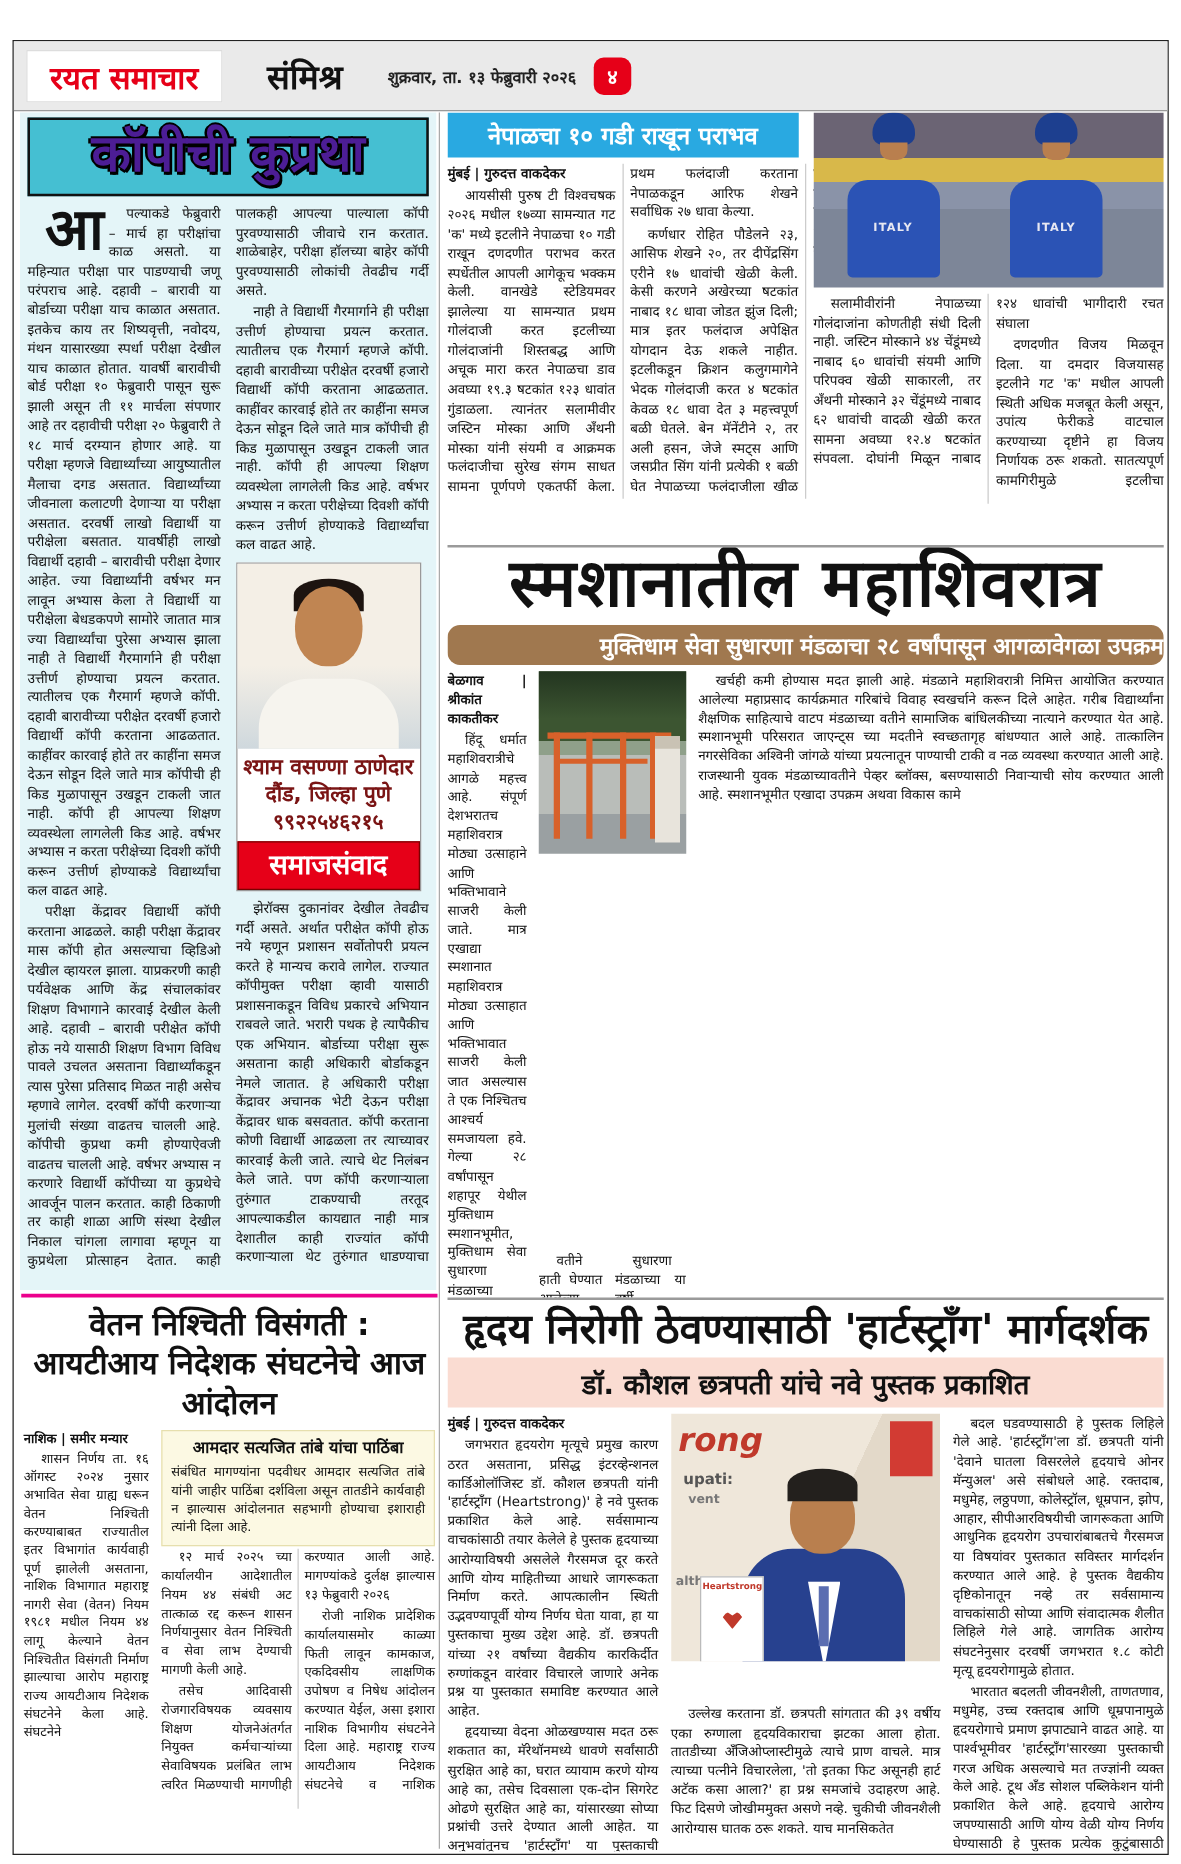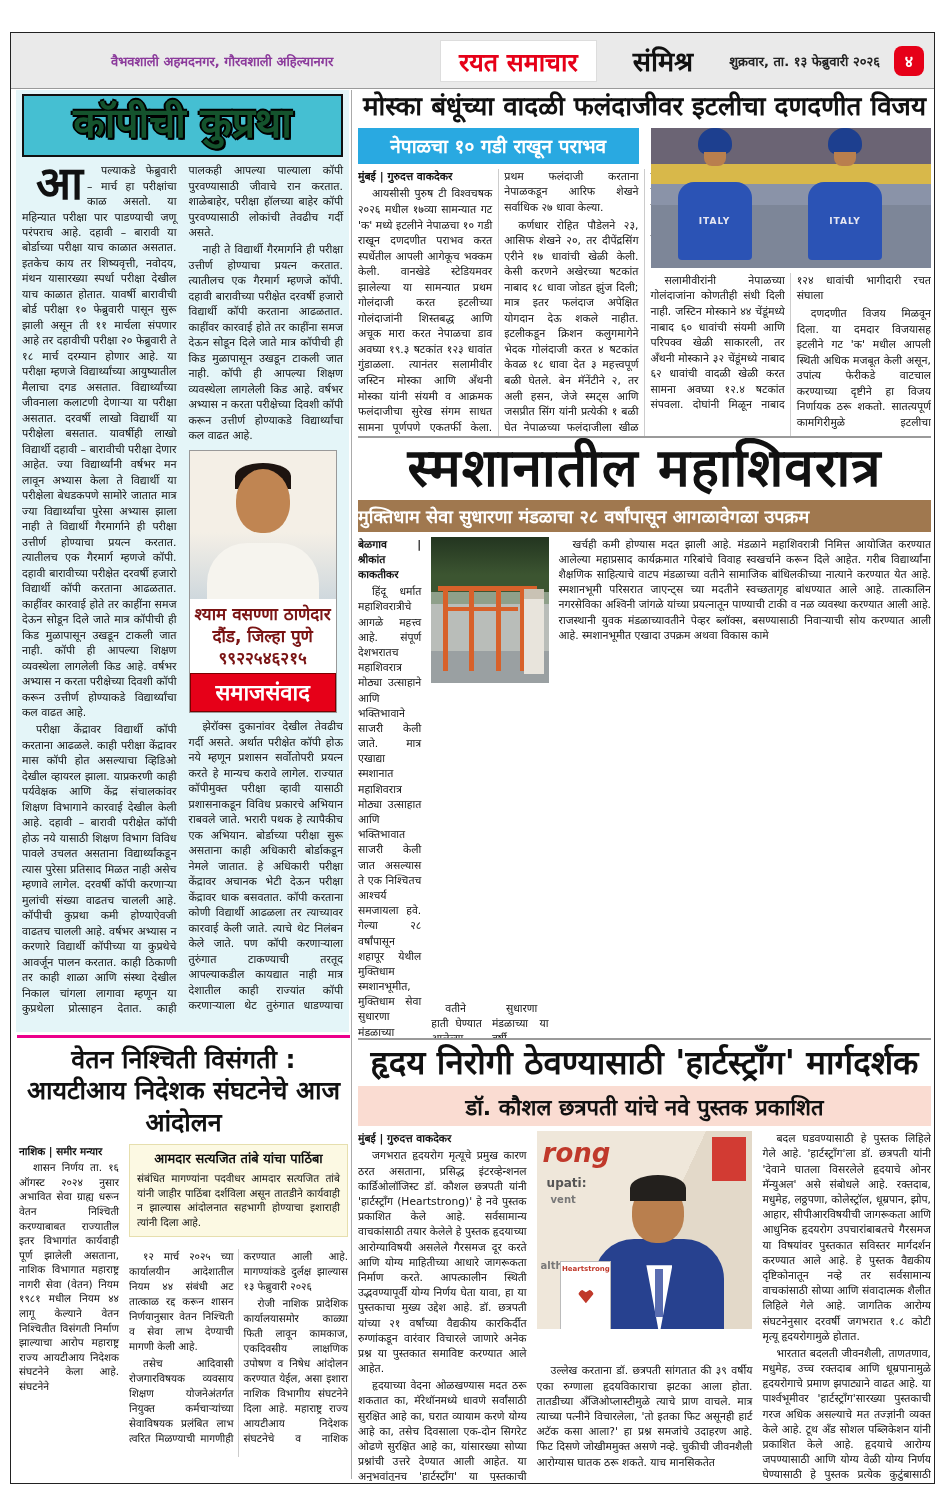--- a/index.html
+++ b/index.html
@@ -16,21 +16,21 @@
   .hdr-chip { width:30px; height:30px; border-radius:8px; background:#e60018; color:#fff; font-weight:bold; font-size:16px; display:flex; align-items:center; justify-content:center; }
 
   .v-divider { position:absolute; left:340px; top:57px; bottom:4px; width:1px; background:#aaa; }
   section { position:absolute; overflow:hidden; }
   p { text-align:justify; text-indent:14px; margin:0 0 2px 0; }
   .byline { font-weight:bold; text-indent:0; }
   .colrule { column-rule:1px solid #ccc; }
 
   
   .editorial { left:5px; top:57px; width:333px; height:942px; background:#e4f5f8; padding:4px 6px; }
-  .edit-head { background:#45bfd2; border:2px solid #111; padding:6px 4px 10px; text-align:center; color:#14532d; font-weight:bold; font-size:41px; line-height:1.05; text-shadow:-2px 0 #000,2px 0 #000,0 -2px #000,0 2px #000,2px 2px #000; }
+  .edit-head { background:#45bfd2; border:2px solid #111; padding:6px 4px 10px; text-align:center; color:#4c1d95; font-weight:bold; font-size:41px; line-height:1.05; text-shadow:-2px 0 #000,2px 0 #000,0 -2px #000,0 2px #000,2px 2px #000; }
   .edit-body { margin-top:6px; font-size:10.9px; line-height:1.42; column-count:2; column-gap:12px; height:862px; }
   .dropcap { float:left; font-size:46px; line-height:0.9; font-weight:bold; padding-right:4px; }
   .author-card { break-inside:avoid; width:96%; border:1px solid #999; background:#fff; margin:6px 0; }
   .author-photo { height:148px; background:linear-gradient(#f4efe6 55%,#cfd8dd); position:relative; }
   .author-photo .head { position:absolute; left:50%; top:18px; transform:translateX(-50%); width:54px; height:64px; border-radius:50% 50% 46% 46%; background:#c08552; }
   .author-photo .hair { position:absolute; left:50%; top:12px; transform:translateX(-50%); width:56px; height:26px; border-radius:50% 50% 0 0; background:#1d1410; }
   .author-photo .shirt { position:absolute; left:50%; bottom:0; transform:translateX(-50%); width:112px; height:56px; border-radius:40px 40px 0 0; background:#f6f4ee; }
   .author-cap { text-align:center; font-weight:bold; color:#7a1414; font-size:17px; line-height:1.3; padding:4px 2px; }
   .author-tag { background:#e60018; color:#fff; font-weight:bold; font-size:22px; text-align:center; padding:3px 0; border:1px solid #7a0000; }
 
@@ -45,38 +45,38 @@
   .player .face { width:22px; height:14px; background:#b97f4e; margin:-2px auto 0; border-radius:0 0 8px 8px; }
   .player .torso { width:74px; height:78px; background:#2b53b5; border-radius:16px 16px 4px 4px; margin:16px auto; position:relative; }
   .jersey { position:absolute; left:50%; top:34px; transform:translateX(-50%); color:#e8e8f2; font-size:9px; font-weight:bold; letter-spacing:1px; }
   .two-col { column-count:2; column-gap:12px; font-size:10.8px; line-height:1.44; }
   .cric-left .two-col { height:268px; }
   .cric-right .two-col { height:168px; }
 
   
   .shivratri { left:347px; top:403px; width:573px; height:602px; border-top:2px solid #9a9a9a; padding-top:2px; }
   .shiv-head { font-weight:bold; font-size:53px; text-align:center; line-height:1.05; letter-spacing:1px; }
-  .brown-strip { background:#a0784f; color:#fff; font-weight:bold; font-size:18px; text-align:left; padding:4px 0; margin:4px 0 5px; }
+  .brown-strip { background:#a0784f; color:#fff; font-weight:bold; font-size:18px; text-align:right; padding:4px 0; margin:4px 0 5px;border-radius:10px; }
   .shiv-grid { display:grid; grid-template-columns:repeat(3,1fr); gap:0 10px; font-size:10.7px; line-height:1.42; }
   .shiv-c1 { grid-column:1; grid-row:1/3; }
   .shiv-photo { grid-column:2/4; grid-row:1; height:146px; position:relative; overflow:hidden; background:linear-gradient(#3c5531 0 38%, #8fa08a 38% 46%, #b9bdb9 46% 78%, #9aa0a2 78% 100%); margin-bottom:4px; }
   .shiv-photo .beam-h { position:absolute; left:6%; right:10%; top:34%; height:5px; background:#d8612a; }
   .shiv-photo .beam-h2 { position:absolute; left:14%; right:26%; top:48%; height:4px; background:#d8612a; }
   .shiv-photo .post { position:absolute; top:34%; bottom:8%; width:5px; background:#d8612a; }
   .shiv-photo .shrine { position:absolute; right:4%; bottom:6%; width:17%; height:58%; background:#e8e4dc; border-top:10px solid #c9c2b4; }
   .shiv-photo .roof { position:absolute; left:0; right:0; top:0; height:26%; background:linear-gradient(#233520,#3c5531); }
   .shiv-c2 { grid-column:2; grid-row:2; }
   .shiv-c3 { grid-column:3; grid-row:2; }
   .shiv-c4 { grid-column:4; grid-row:1/3; }
 
   
   .vetan { left:6px; top:1002px; width:333px; height:446px; border-top:3px solid #ec008c; padding:4px 2px 0; }
   .vetan-head { font-weight:bold; font-size:25px; text-align:center; line-height:1.25; padding:2px 0 6px; }
   .vetan-grid { display:grid; grid-template-columns:100px 1fr; gap:0 10px; font-size:10.4px; line-height:1.4; }
-  .cream-box { background:#fcf9e3; border:1px solid #e6dfae; padding:5px 7px; margin-bottom:12px; }
+  .cream-box { background:#fcf9e3; border:1px solid #e6dfae; padding:5px 7px; margin-bottom:2px; }
   .cream-title { font-weight:bold; text-align:center; font-size:13px; margin-bottom:3px; }
   .vetan-right .two-col { column-gap:10px; font-size:10.4px; height:208px; }
 
   
   .heart { left:347px; top:1005px; width:573px; height:443px; border-top:2px solid #9a9a9a; padding-top:3px; }
   .heart-head { font-weight:bold; font-size:33px; text-align:center; line-height:1.1; padding:2px 0 5px; }
   .pink-strip { background:#fadcd2; color:#111; font-weight:bold; font-size:22px; text-align:center; padding:5px 0; margin-bottom:5px; }
   .heart-grid { display:grid; grid-template-columns:1fr 1.28fr 1fr; gap:0 10px; font-size:10.7px; line-height:1.42; }
   .heart-left { grid-column:1; grid-row:1/3; }
   .heart-photo { grid-column:2; grid-row:1; height:198px; position:relative; overflow:hidden; background:linear-gradient(115deg,#efe7da 0 55%, #e3d9c9 55% 100%); margin-bottom:4px; }
@@ -97,21 +97,20 @@
   .doc .book .bh { display:block; width:16px; height:14px; background:#c0392b; border-radius:50% 50% 0 0; margin:14px auto 0; clip-path:polygon(50% 100%,0 30%,20% 0,50% 22%,80% 0,100% 30%); }
   .heart-mid { grid-column:2; grid-row:2; }
   .heart-right { grid-column:3; grid-row:1/3; }
 </style>
 </head>
 <body>
 
 <div class="sheet">
 
   <div class="hdr">
-    <span class="hdr-tagline">वैभवशाली अहमदनगर, गौरवशाली अहिल्यानगर</span>
     <span class="hdr-masthead">रयत समाचार</span>
     <span class="hdr-edition">संमिश्र</span>
     <span class="hdr-date">शुक्रवार, ता. १३ फेब्रुवारी २०२६</span>
     <span class="hdr-chip">४</span>
   </div>
 
   <div class="v-divider"></div>
 
   <section class="editorial">
     <div class="edit-head">कॉपीची कुप्रथा</div>
@@ -131,21 +130,20 @@
           <span>९९२२५४६२१५</span>
         </div>
         <div class="author-tag">समाजसंवाद</div>
       </div>
       <p>झेरॉक्स दुकानांवर देखील तेवढीच गर्दी असते. अर्थात परीक्षेत कॉपी होऊ नये म्हणून प्रशासन सर्वोतोपरी प्रयत्न करते हे मान्यच करावे लागेल. राज्यात कॉपीमुक्त परीक्षा व्हावी यासाठी प्रशासनाकडून विविध प्रकारचे अभियान राबवले जाते. भरारी पथक हे त्यापैकीच एक अभियान. बोर्डाच्या परीक्षा सुरू असताना काही अधिकारी बोर्डाकडून नेमले जातात. हे अधिकारी परीक्षा केंद्रावर अचानक भेटी देऊन परीक्षा केंद्रावर धाक बसवतात. कॉपी करताना कोणी विद्यार्थी आढळला तर त्याच्यावर कारवाई केली जाते. त्याचे थेट निलंबन केले जाते. पण कॉपी करणाऱ्याला तुरुंगात टाकण्याची तरतूद आपल्याकडील कायद्यात नाही मात्र देशातील काही राज्यांत कॉपी करणाऱ्याला थेट तुरुंगात धाडण्याचा कायदा आहे. आपल्याकडे देखील असा कायदा करण्याची मागणी होत आहे.</p>
 
     </div>
   </section>
 
   <section class="cricket">
-    <div class="cric-head">मोस्का बंधूंच्या वादळी फलंदाजीवर इटलीचा दणदणीत विजय</div>
     <div class="cric-grid">
       <div class="cric-left">
         <div class="blue-strip">नेपाळचा १० गडी राखून पराभव</div>
         <div class="two-col colrule">
           <p class="byline">मुंबई | गुरुदत्त वाकदेकर</p>
           <p>आयसीसी पुरुष टी विश्वचषक २०२६ मधील १७व्या सामन्यात गट 'क' मध्ये इटलीने नेपाळचा १० गडी राखून दणदणीत पराभव करत स्पर्धेतील आपली आगेकूच भक्कम केली. वानखेडे स्टेडियमवर झालेल्या या सामन्यात प्रथम गोलंदाजी करत इटलीच्या गोलंदाजांनी शिस्तबद्ध आणि अचूक मारा करत नेपाळचा डाव अवघ्या १९.३ षटकांत १२३ धावांत गुंडाळला. त्यानंतर सलामीवीर जस्टिन मोस्का आणि अँथनी मोस्का यांनी संयमी व आक्रमक फलंदाजीचा सुरेख संगम साधत सामना पूर्णपणे एकतर्फी केला. प्रथम फलंदाजी करताना नेपाळकडून आरिफ शेखने सर्वाधिक २७ धावा केल्या.</p>
           <p>कर्णधार रोहित पौडेलने २३, आसिफ शेखने २०, तर दीपेंद्रसिंग एरीने १७ धावांची खेळी केली. केसी करणने अखेरच्या षटकांत नाबाद १८ धावा जोडत झुंज दिली; मात्र इतर फलंदाज अपेक्षित योगदान देऊ शकले नाहीत. इटलीकडून क्रिशन कलुगमागेने भेदक गोलंदाजी करत ४ षटकांत केवळ १८ धावा देत ३ महत्त्वपूर्ण बळी घेतले. बेन मॅनेंटीने २, तर अली हसन, जेजे स्मट्स आणि जसप्रीत सिंग यांनी प्रत्येकी १ बळी घेत नेपाळच्या फलंदाजीला खीळ घातली. उत्कृष्ट कामगिरीसाठी क्रिशन कलुगमागेला सामनावीर पुरस्काराने गौरवण्यात आले. १२४ धावांच्या माफक लक्ष्याचा पाठलाग करताना इटलीच्या</p>
         </div>
       </div>
       <div class="cric-right">

